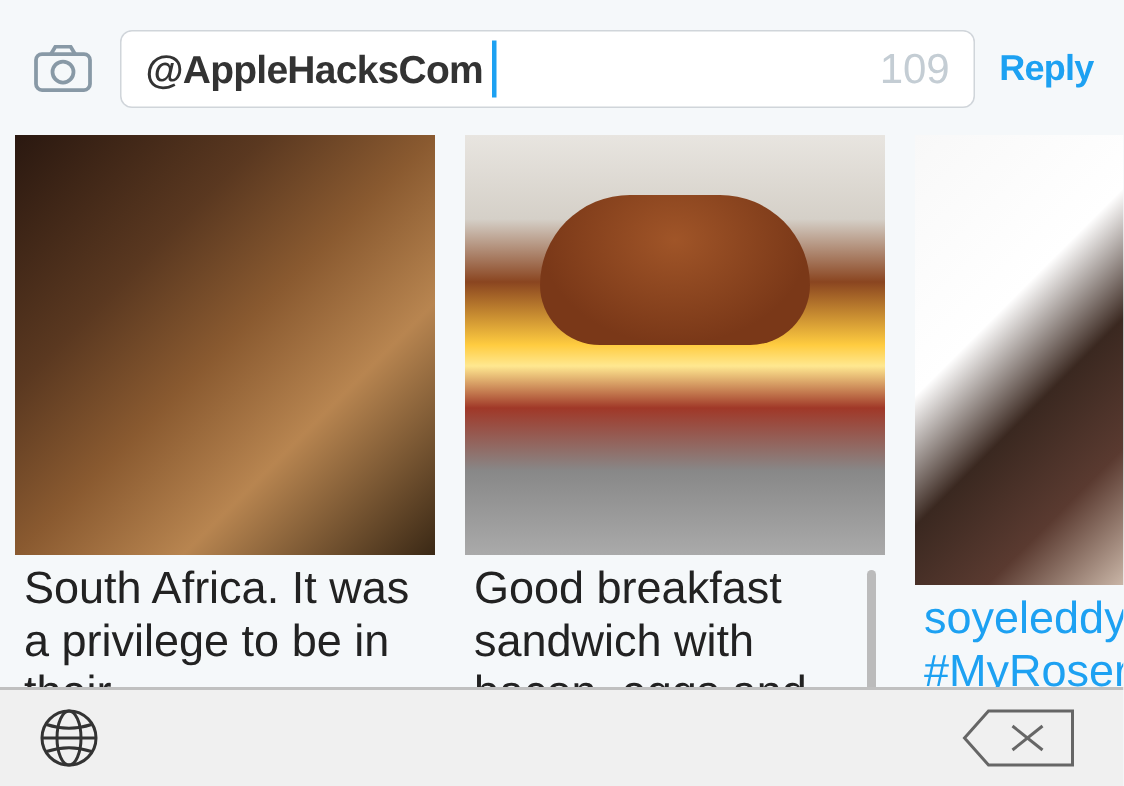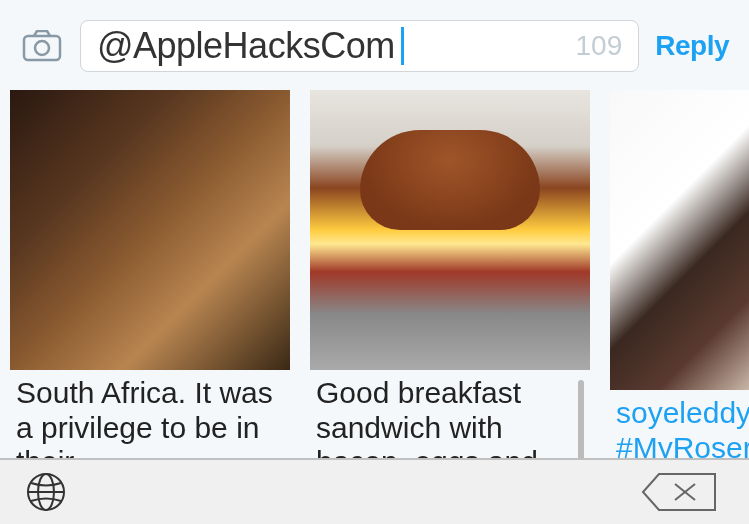--- a/index.html
+++ b/index.html
@@ -31,41 +31,41 @@
   height: 52px;
   background: #fff;
   border: 1px solid #d0d5da;
   border-radius: 8px;
   display: flex;
   align-items: center;
   padding: 0 16px;
   position: relative;
 }
 .compose-text {
-  font-size: 36px;
+  font-size: 26px;
   color: #333;
-  font-weight: 400;
+  font-weight: 700;
   letter-spacing: -0.5px;
 }
 .cursor {
   display: inline-block;
   width: 3px;
   height: 38px;
   background: #1da1f2;
   margin-left: 6px;
   vertical-align: middle;
 }
 .char-count {
   position: absolute;
   right: 16px;
   font-size: 28px;
   color: #c4cdd4;
 }
 .reply-btn {
-  font-size: 28px;
+  font-size: 24px;
   color: #1da1f2;
   font-weight: 600;
   background: none;
   border: none;
   cursor: pointer;
   letter-spacing: -0.5px;
 }
 .cards {
   display: flex;
   gap: 20px;

